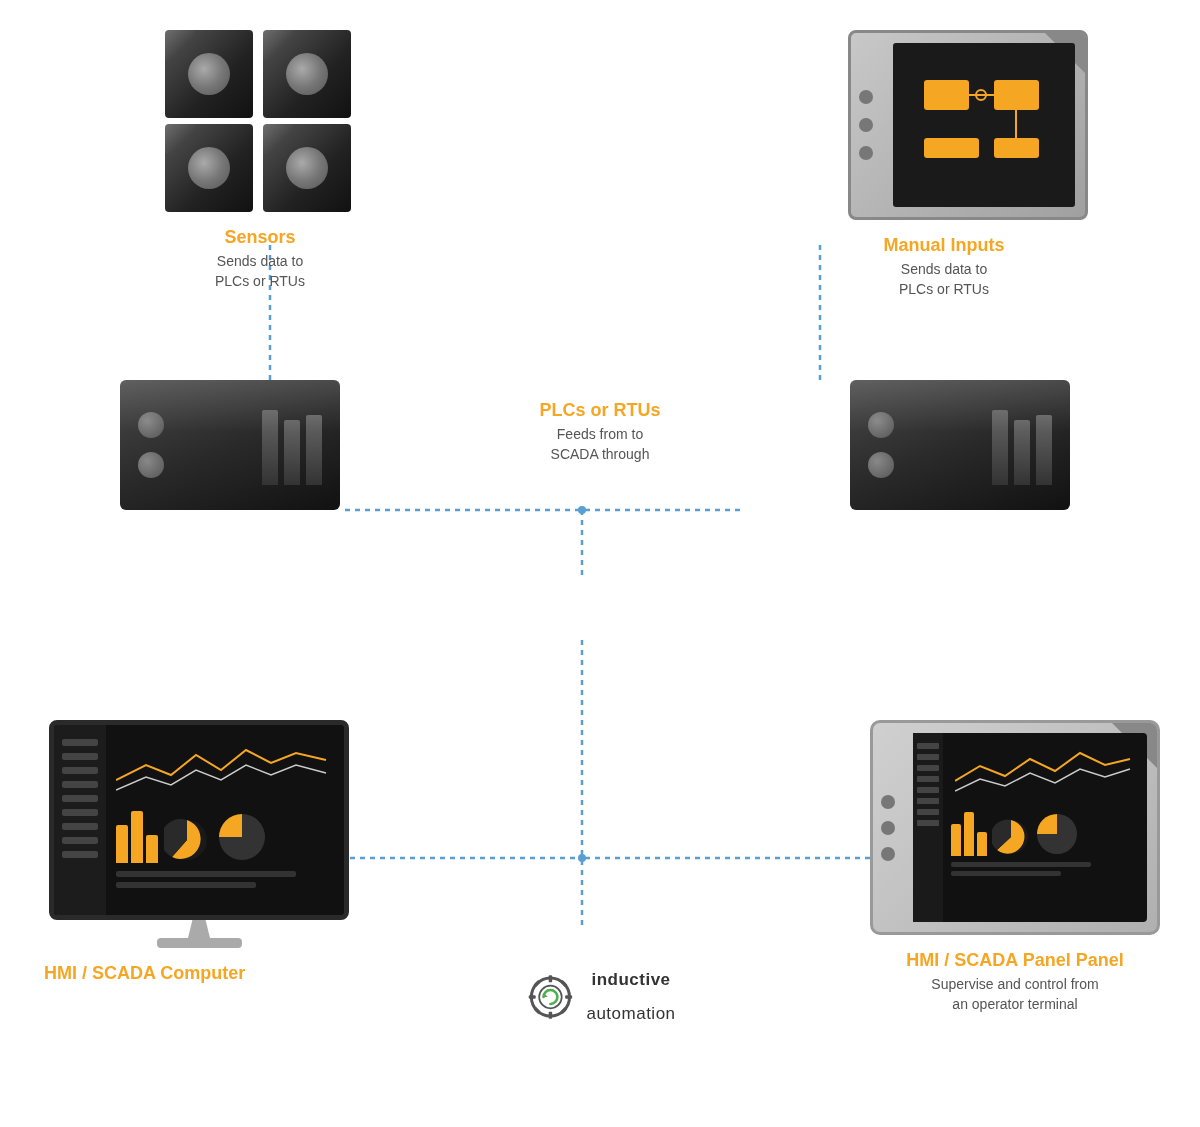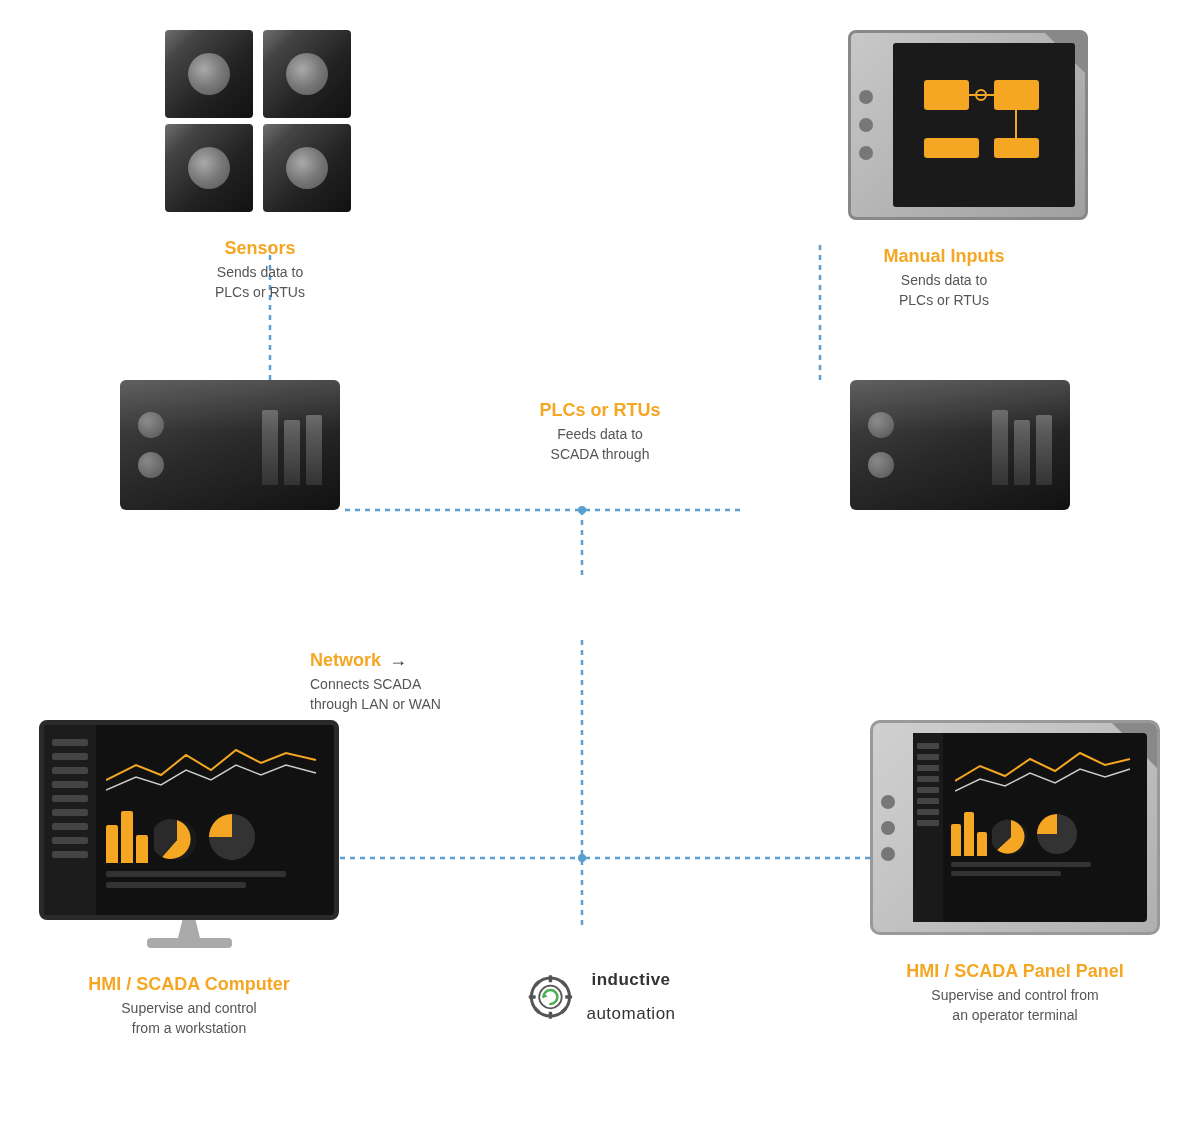--- a/index.html
+++ b/index.html
@@ -66,21 +66,21 @@
     .manual-inputs-group {
       position: absolute;
       right: 160px;
       top: 30px;
       width: 192px;
       text-align: center;
     }
 
     
     .component-label {
-      margin-top: 26px;
+      margin-top: 15px;
     }
 
     .component-title {
       font-size: 18px;
       font-weight: bold;
       color: #f5a623;
     }
 
     .component-desc {
       font-size: 14px;
@@ -158,24 +158,23 @@
 
     .plc-bar {
       width: 16px;
       background: linear-gradient(180deg, #666 0%, #333 100%);
       border-radius: 2px 2px 0 0;
     }
 
     
     .hmi-computer-group {
       position: absolute;
-      left: 34px;
+      left: 44px;
       top: 720px;
       width: 310px;
-      text-align: center;
     }
 
     .hmi-panel-group {
       position: absolute;
       right: 30px;
       top: 720px;
       width: 310px;
       text-align: center;
     }
 
@@ -352,35 +351,25 @@
         <div class="plc-bar" style="height:75px;"></div>
         <div class="plc-bar" style="height:65px;"></div>
         <div class="plc-bar" style="height:70px;"></div>
       </div>
     </div>
   </div>
 
   <div class="plc-label-center">
     <div class="component-title">PLCs or RTUs</div>
     <div class="component-desc">
-      <span>Feeds data to</span><br>
+      <span>Feeds from to</span><br>
       <span>SCADA through</span>
     </div>
   </div>
 
-  <div class="network-label">
-    <div style="display:flex; align-items:center; gap:8px;">
-      <span class="component-title">Network</span>
-      <span style="font-size:18px; color:#333; font-weight:bold;">→</span>
-    </div>
-    <div class="component-desc">
-      <span>Connects SCADA</span><br>
-      <span>through LAN or WAN</span>
-    </div>
-  </div>
 
   <div class="hmi-computer-group">
 
     <div style="width:300px; position:relative; margin:0 auto;">
       <div style="width:300px; height:200px; background:#111; border-radius:8px; border:5px solid #2a2a2a; position:relative; overflow:hidden;">
 
         <div style="position:absolute; left:0; top:0; width:52px; height:100%; background:#1c1c1c; display:flex; flex-direction:column; gap:7px; padding:14px 8px;">
           <div style="height:7px; background:#444; border-radius:2px;"></div>
           <div style="height:7px; background:#444; border-radius:2px;"></div>
           <div style="height:7px; background:#444; border-radius:2px;"></div>
@@ -425,24 +414,20 @@
             <div style="height:6px; width:140px; background:#333; border-radius:2px;"></div>
           </div>
         </div>
       </div>
 
       <div style="width:22px; height:18px; background:#aaa; margin:0 auto; clip-path:polygon(20% 0%,80% 0%,100% 100%,0% 100%);"></div>
       <div style="width:85px; height:10px; background:#aaa; margin:0 auto; border-radius:4px;"></div>
     </div>
     <div class="component-label">
       <div class="component-title">HMI / SCADA Computer</div>
-      <div class="component-desc">
-        <span>Supervise and control</span><br>
-        <span>from a workstation</span>
-      </div>
     </div>
   </div>
 
   <div class="hmi-panel-group">
     <div style="width:290px; height:215px; background:linear-gradient(135deg,#d0d0d0 0%,#b0b0b0 100%); border-radius:10px; border:3px solid #999; position:relative; overflow:hidden; margin:0 auto;">
 
       <div style="position:absolute; top:0; right:0; width:0; height:0; border-style:solid; border-width:0 45px 45px 0; border-color:transparent #888 transparent transparent;"></div>
 
       <div style="position:absolute; left:8px; top:50%; transform:translateY(-50%); display:flex; flex-direction:column; gap:12px;">
         <div style="width:14px; height:14px; border-radius:50%; background:#777;"></div>

